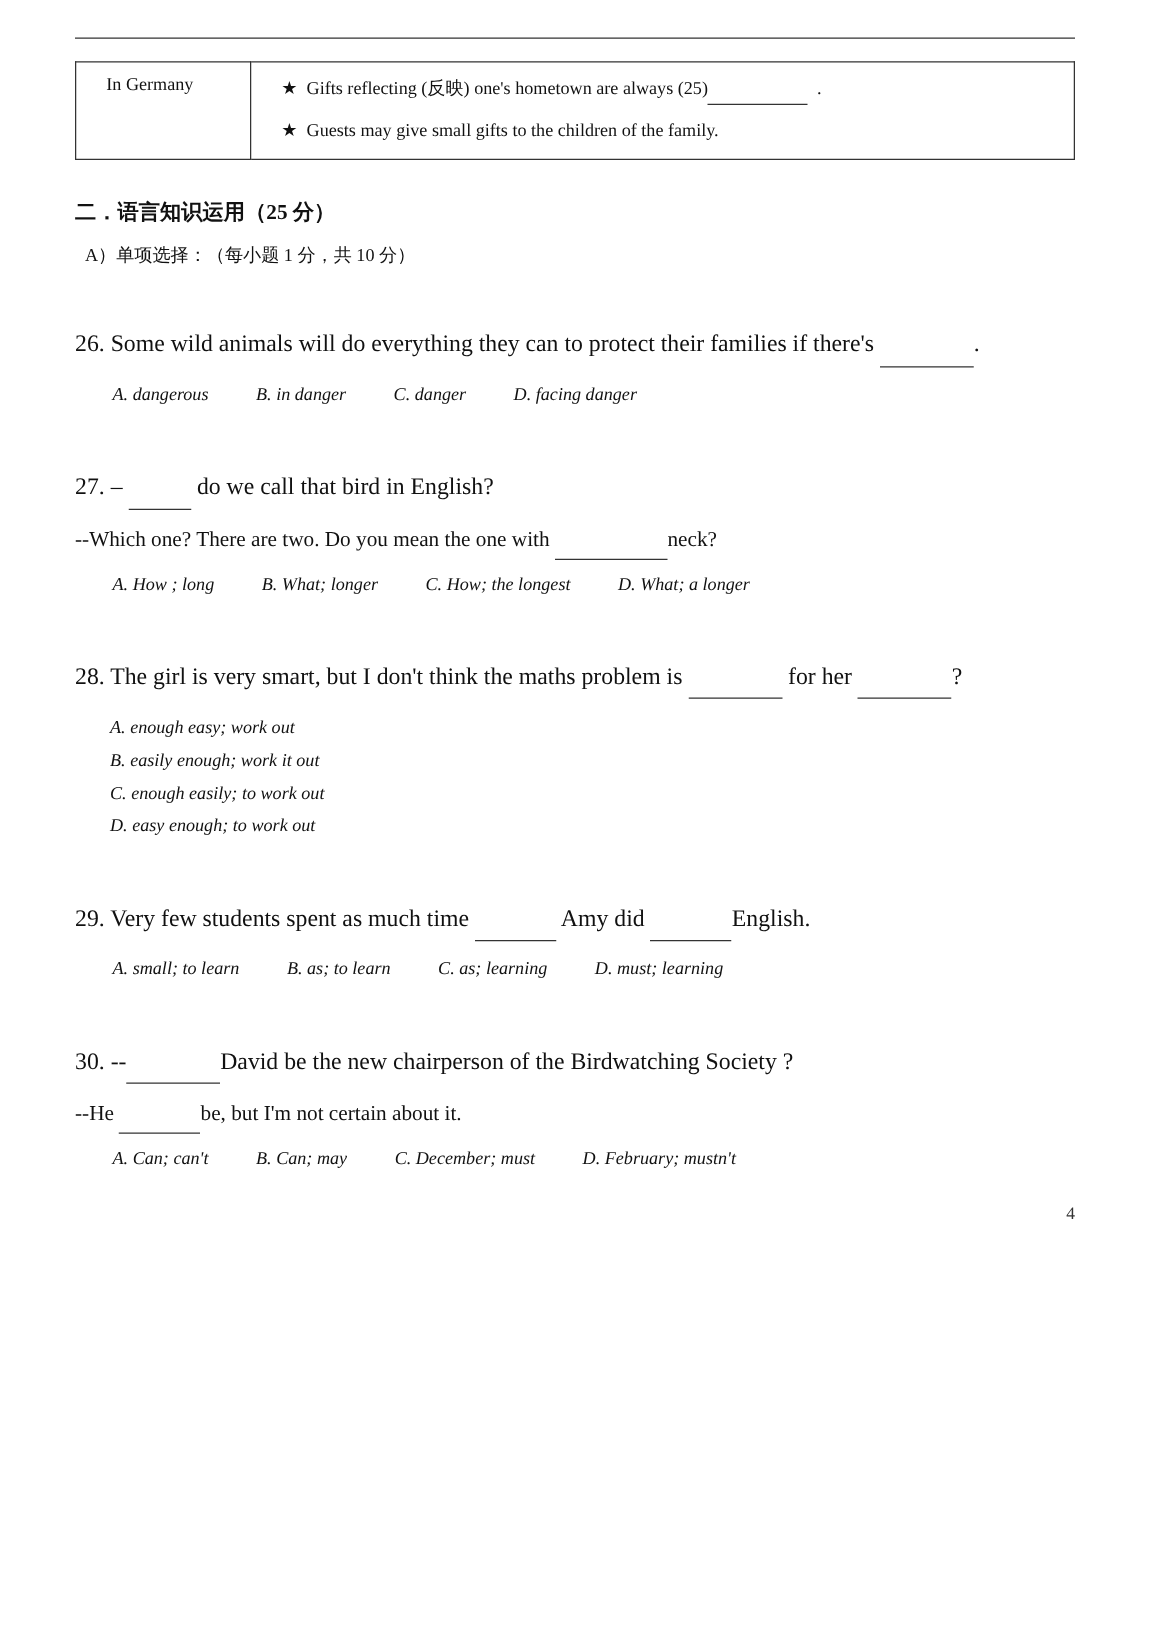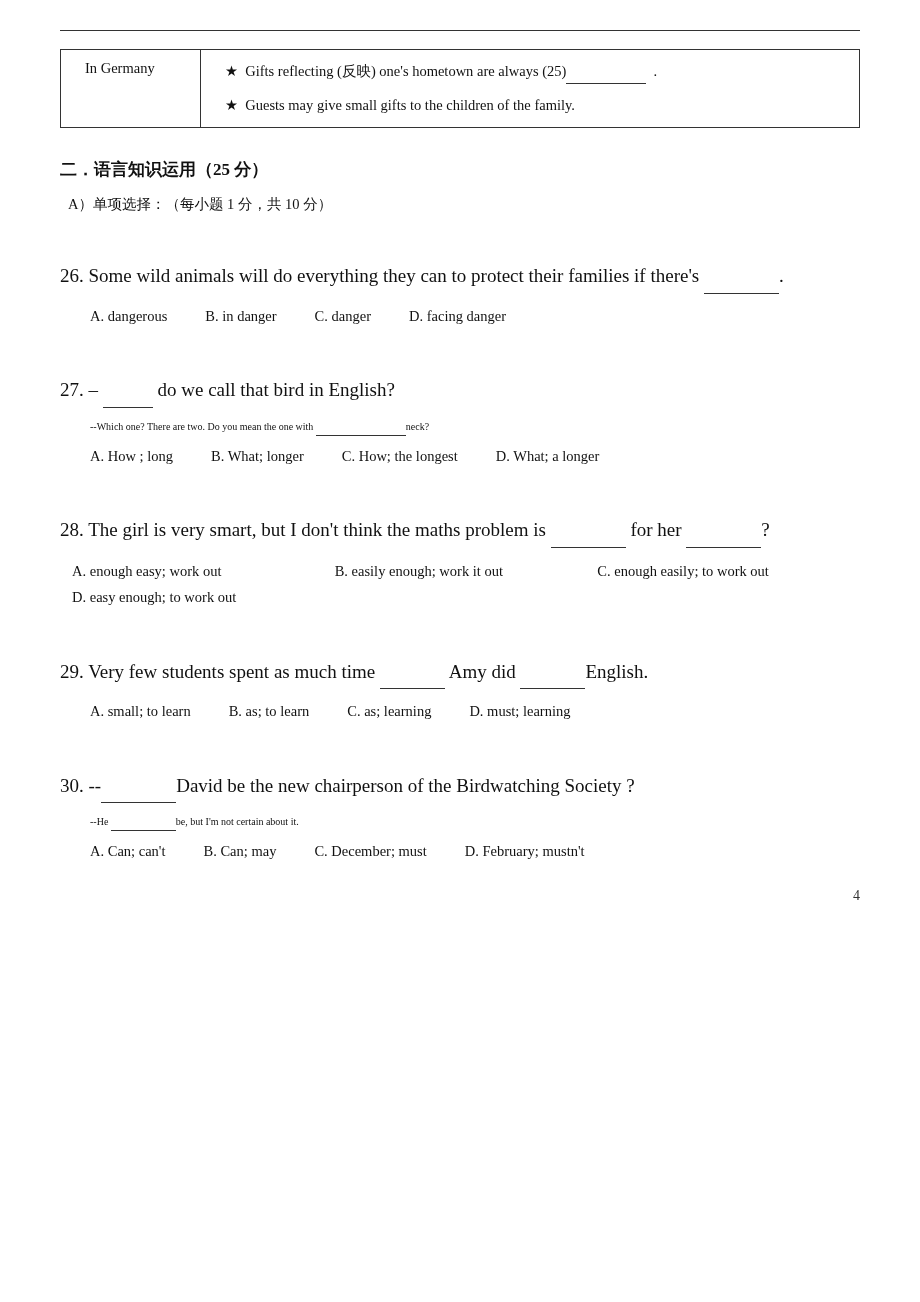--- a/index.html
+++ b/index.html
@@ -73,27 +73,28 @@
       display: flex;
       flex-wrap: wrap;
       font-size: 14.5px;
       line-height: 1.7;
       margin-left: 30px;
       gap: 0 10px;
     }
     .option-item {
       margin-right: 28px;
       white-space: nowrap;
+      font-style: italic;
     }
     .options-two-col {
       display: grid;
-      grid-template-columns: 1fr 1fr 1fr;
+      grid-template-columns: 1fr;
       font-size: 14.5px;
       line-height: 1.8;
-      margin-left: 12px;
+      margin-left: 28px;
     }
     .page-number {
       text-align: right;
       font-size: 14px;
       margin-top: 20px;
       color: #333;
     }
     .neck-blank {
       display: inline-block;
       border-bottom: 1px solid #333;
@@ -108,23 +109,22 @@
       display: inline-block;
       border-bottom: 1px solid #333;
       min-width: 65px;
     }
     .blank-lg {
       display: inline-block;
       border-bottom: 1px solid #333;
       min-width: 75px;
     }
     .q27-sub {
-      margin-left: 30px;
       margin-bottom: 8px;
-      font-size: 10px;
+      font-size: 17px;
       line-height: 1.7;
     }
   </style>
 </head>
 <body>
 
 <div class="top-line"></div>
 
 <div class="table-section">
   <table class="info-table">

